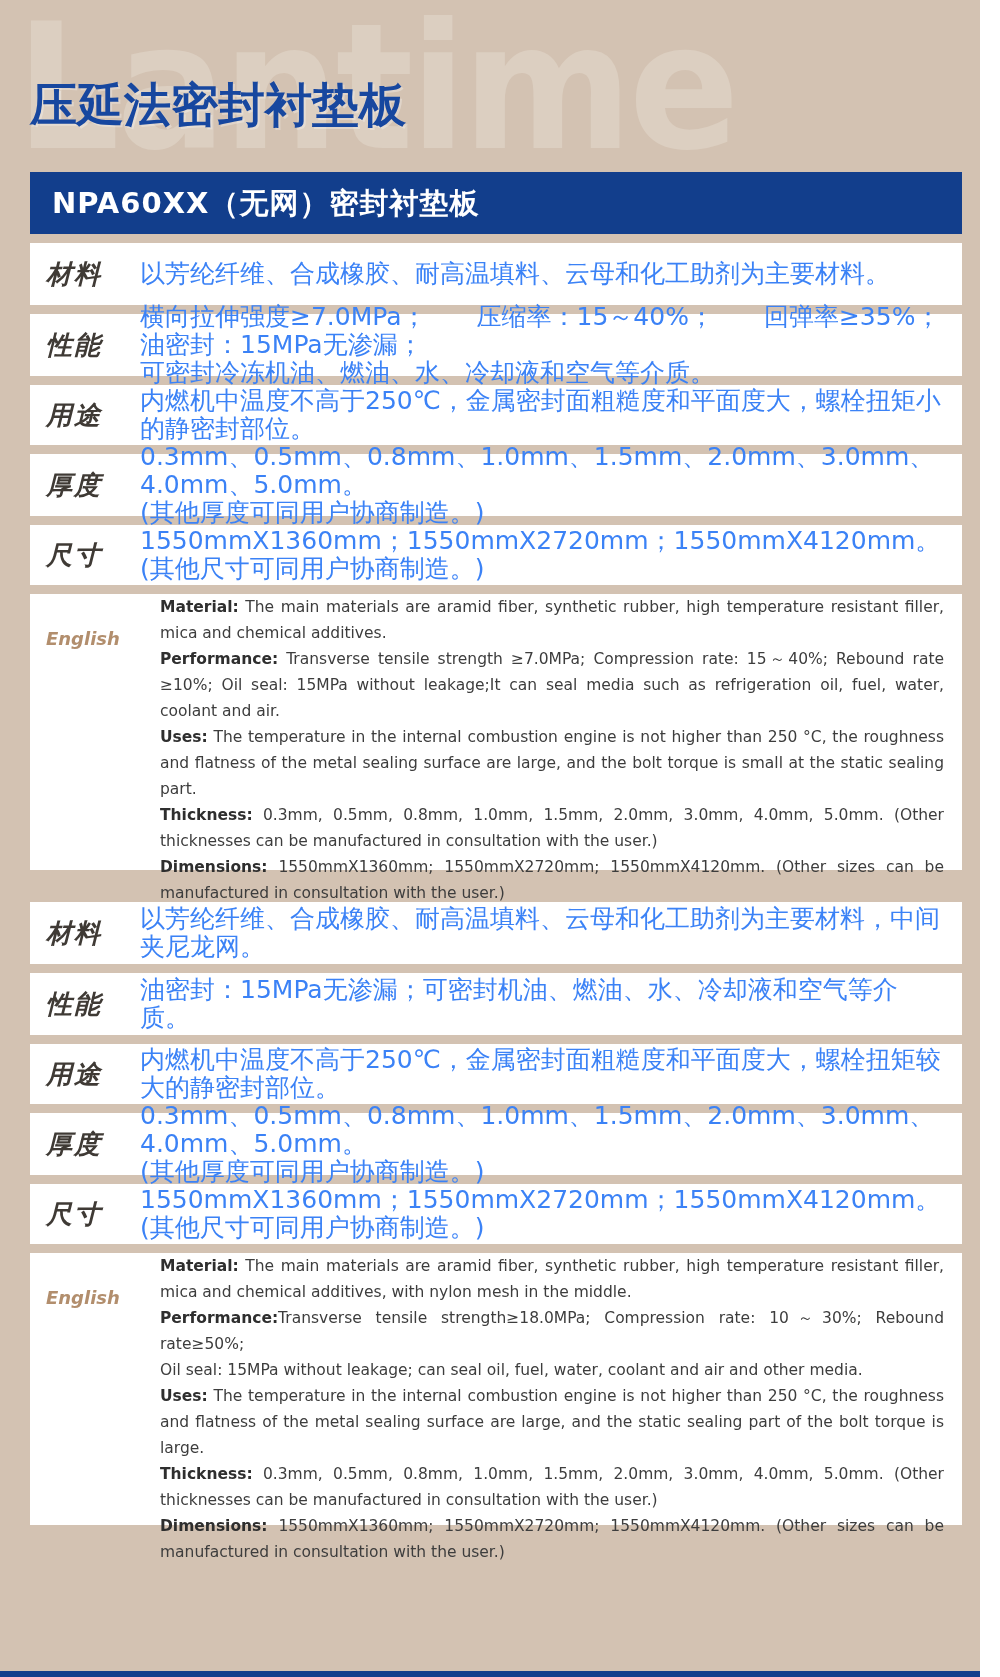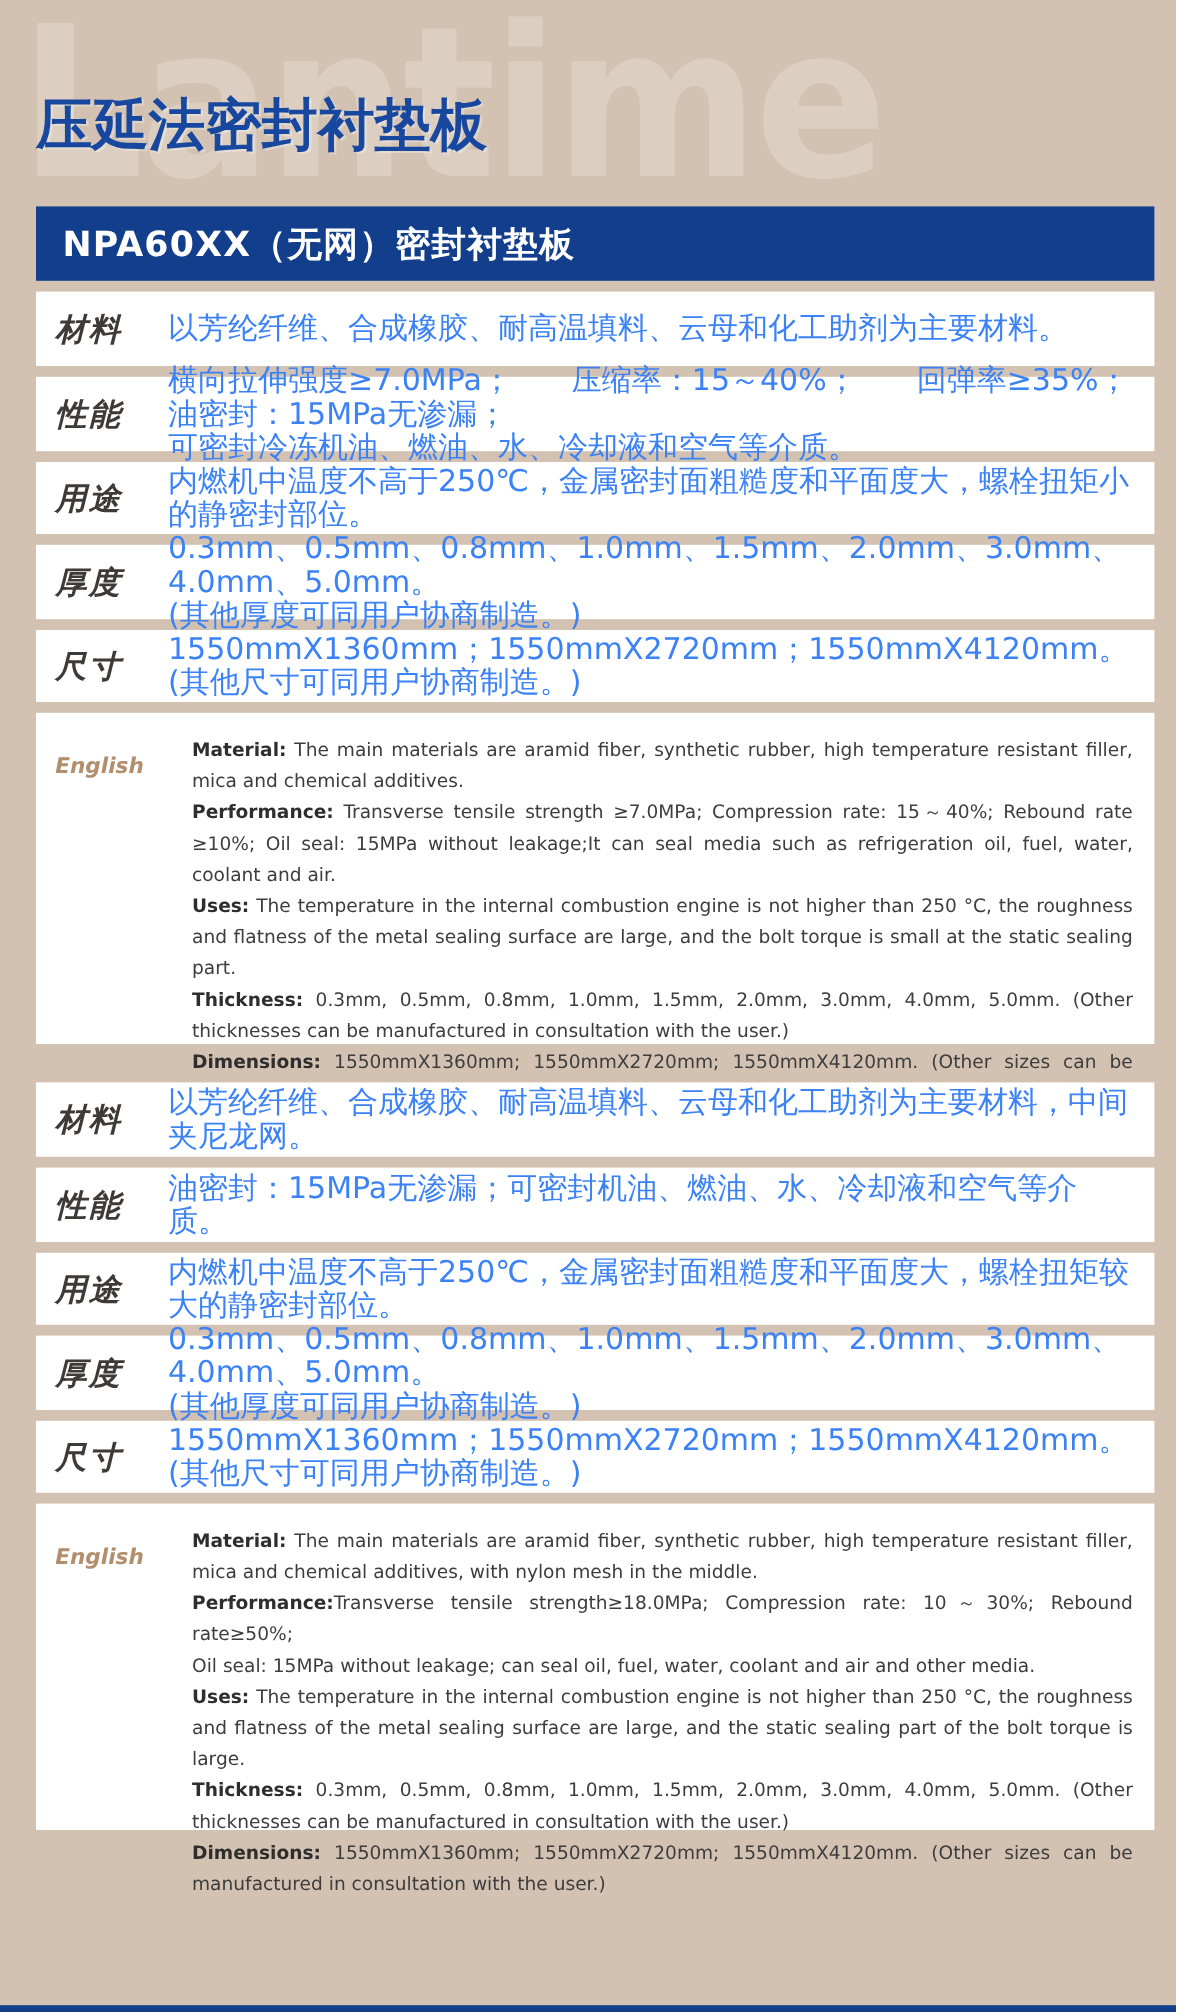--- a/index.html
+++ b/index.html
@@ -80,21 +80,20 @@
     align-items:flex-start;
     gap:20px;
   }
   .row.english .row-label{
     padding-top:34px;
     font-size:18px;
     color:#b28e6d;
     letter-spacing:0;
   }
   .row.english .row-content{
-    padding-top:18px;
     padding-bottom:14px;
     font-size:15.5px;
     line-height:26px;
     color:#3d3d3d;
     text-align:justify;
   }
   .row.english .row-content p{margin:0;}
   .row.english b{color:#2e2e2e;}
   .en1{height:276px;}
   .en2{height:272px;}

